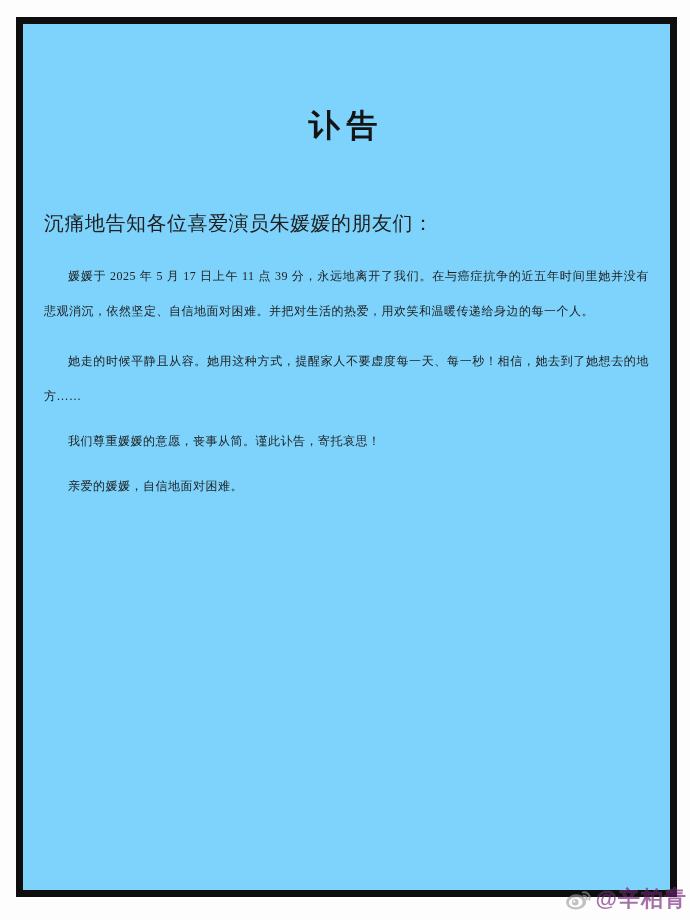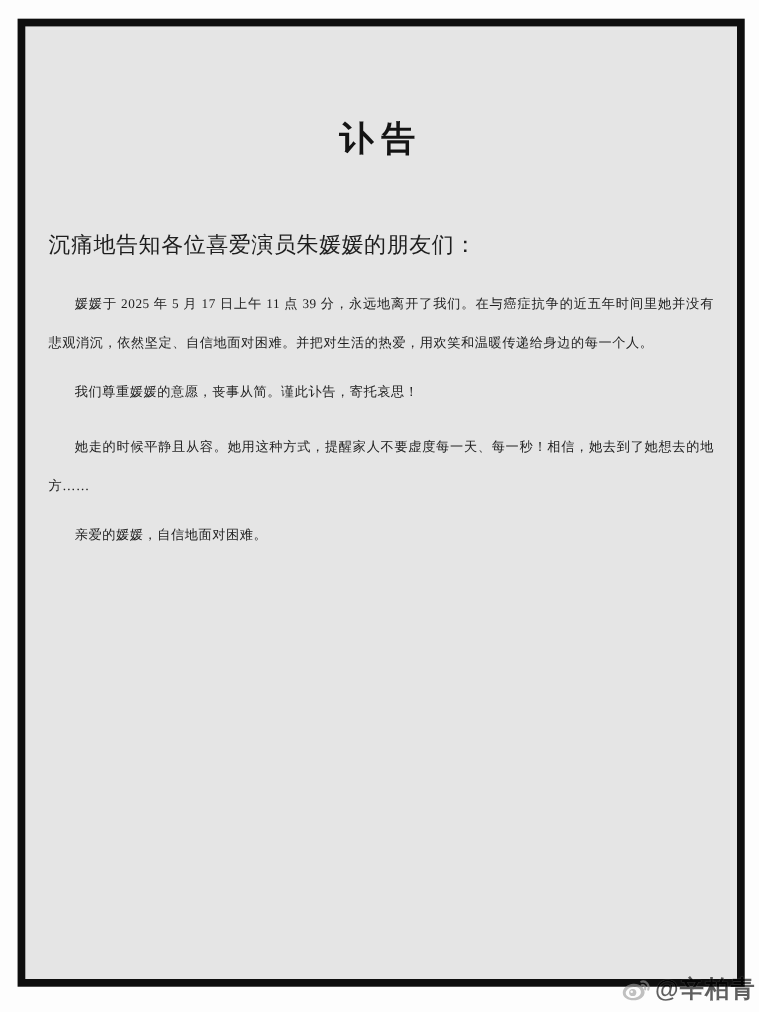--- a/index.html
+++ b/index.html
@@ -19,21 +19,21 @@
     background: #fdfdfd;
   }
 
   .frame {
     position: absolute;
     left: 16px;
     top: 17px;
     width: 661px;
     height: 880px;
     border: 7px solid #0e0e0e;
-    background: #e5e5e5;
+    background: #7dd3fc;
   }
 
   .content {
     position: relative;
     width: 100%;
     height: 100%;
     padding: 0 21px;
     color: #1e1e1e;
   }
 
@@ -91,42 +91,42 @@
   .watermark .wm-icon {
     width: 27px;
     height: 24px;
     display: inline-block;
   }
 
   .watermark .wm-text {
     font-family: "Liberation Sans", "DejaVu Sans", sans-serif;
     font-size: 22px;
     font-weight: 700;
-    color: #000000;
+    color: #701a75;
     text-shadow: 0 0 1px rgba(255,255,255,0.6);
     letter-spacing: 1px;
   }
 </style>
 </head>
 <body>
 
 <div class="page">
 
   <div class="frame">
     <div class="content">
 
       <h1 class="doc-title">讣告</h1>
 
       <p class="salutation">沉痛地告知各位喜爱演员朱媛媛的朋友们：</p>
 
       <p class="para p1">媛媛于 2025 年 5 月 17 日上午 11 点 39 分，永远地离开了我们。在与癌症抗争的近五年时间里她并没有悲观消沉，依然坚定、自信地面对困难。并把对生活的热爱，用欢笑和温暖传递给身边的每一个人。</p>
 
+      <p class="para p2">她走的时候平静且从容。她用这种方式，提醒家人不要虚度每一天、每一秒！相信，她去到了她想去的地方……</p>
+
       <p class="para p3">我们尊重媛媛的意愿，丧事从简。谨此讣告，寄托哀思！</p>
-
-      <p class="para p2">她走的时候平静且从容。她用这种方式，提醒家人不要虚度每一天、每一秒！相信，她去到了她想去的地方……</p>
 
       <p class="para p4">亲爱的媛媛，自信地面对困难。</p>
 
 
     </div>
   </div>
 
   <div class="watermark">
     <span class="wm-icon">
       <svg viewBox="0 0 28 24" width="27" height="24">

